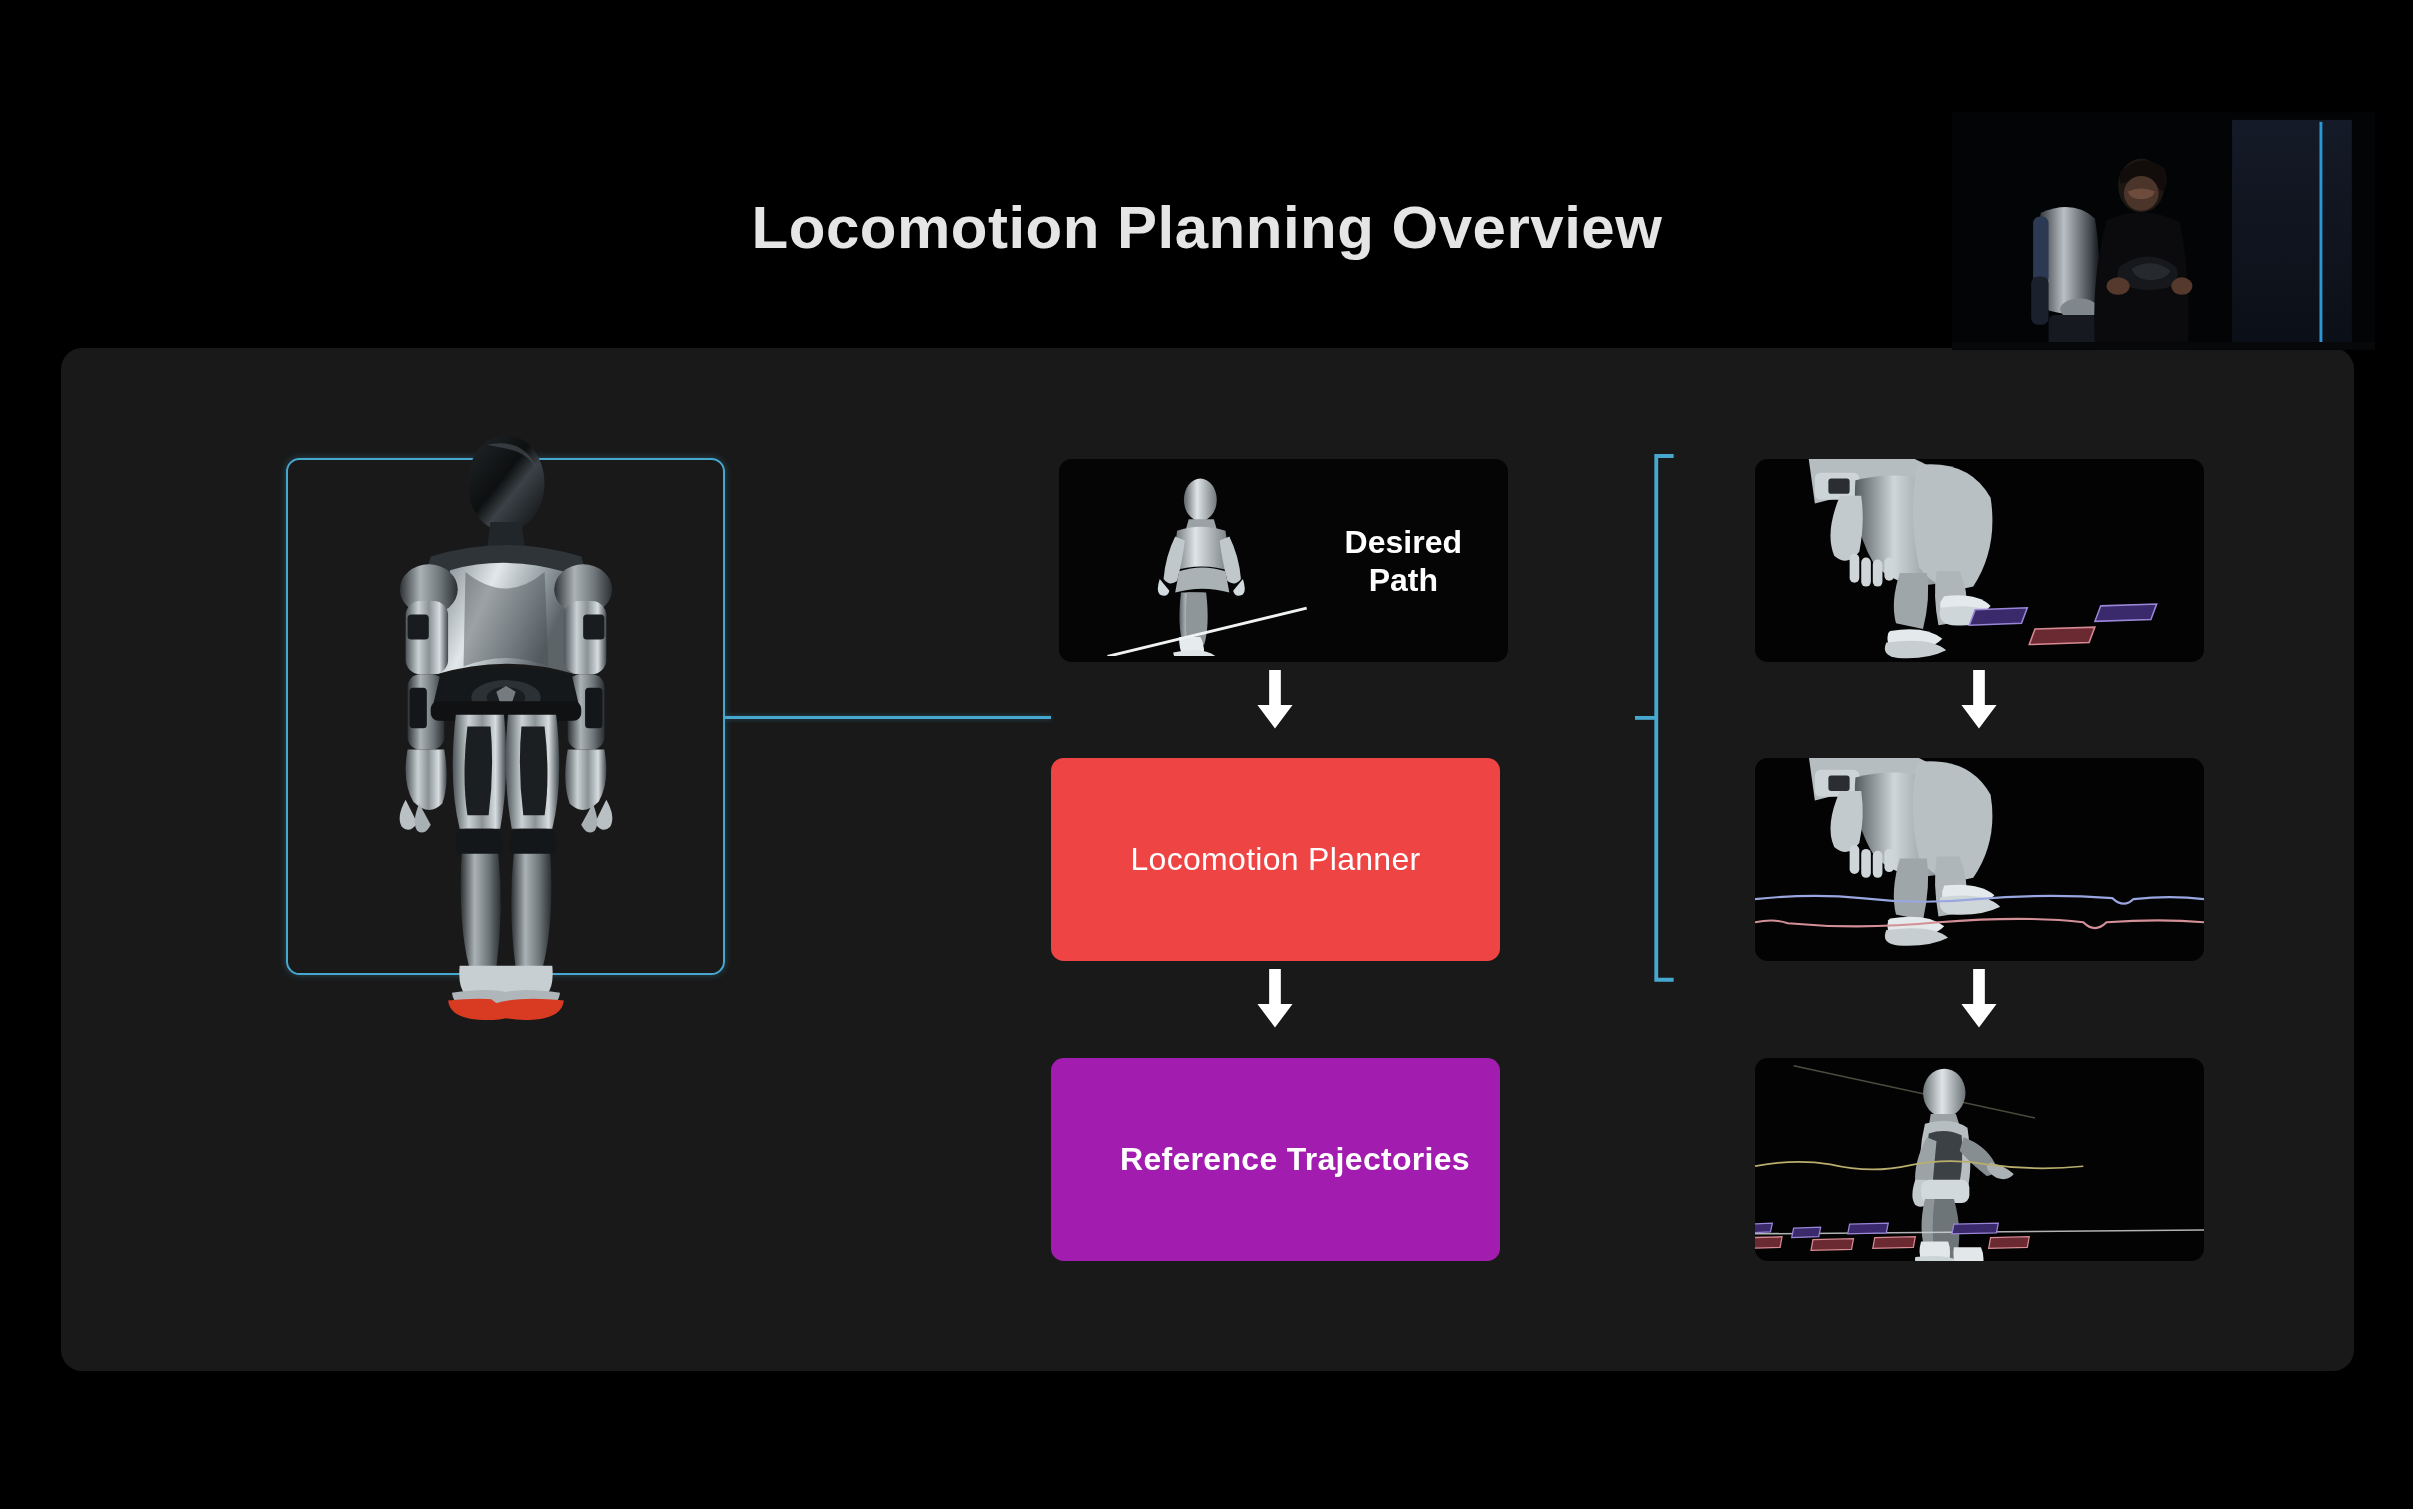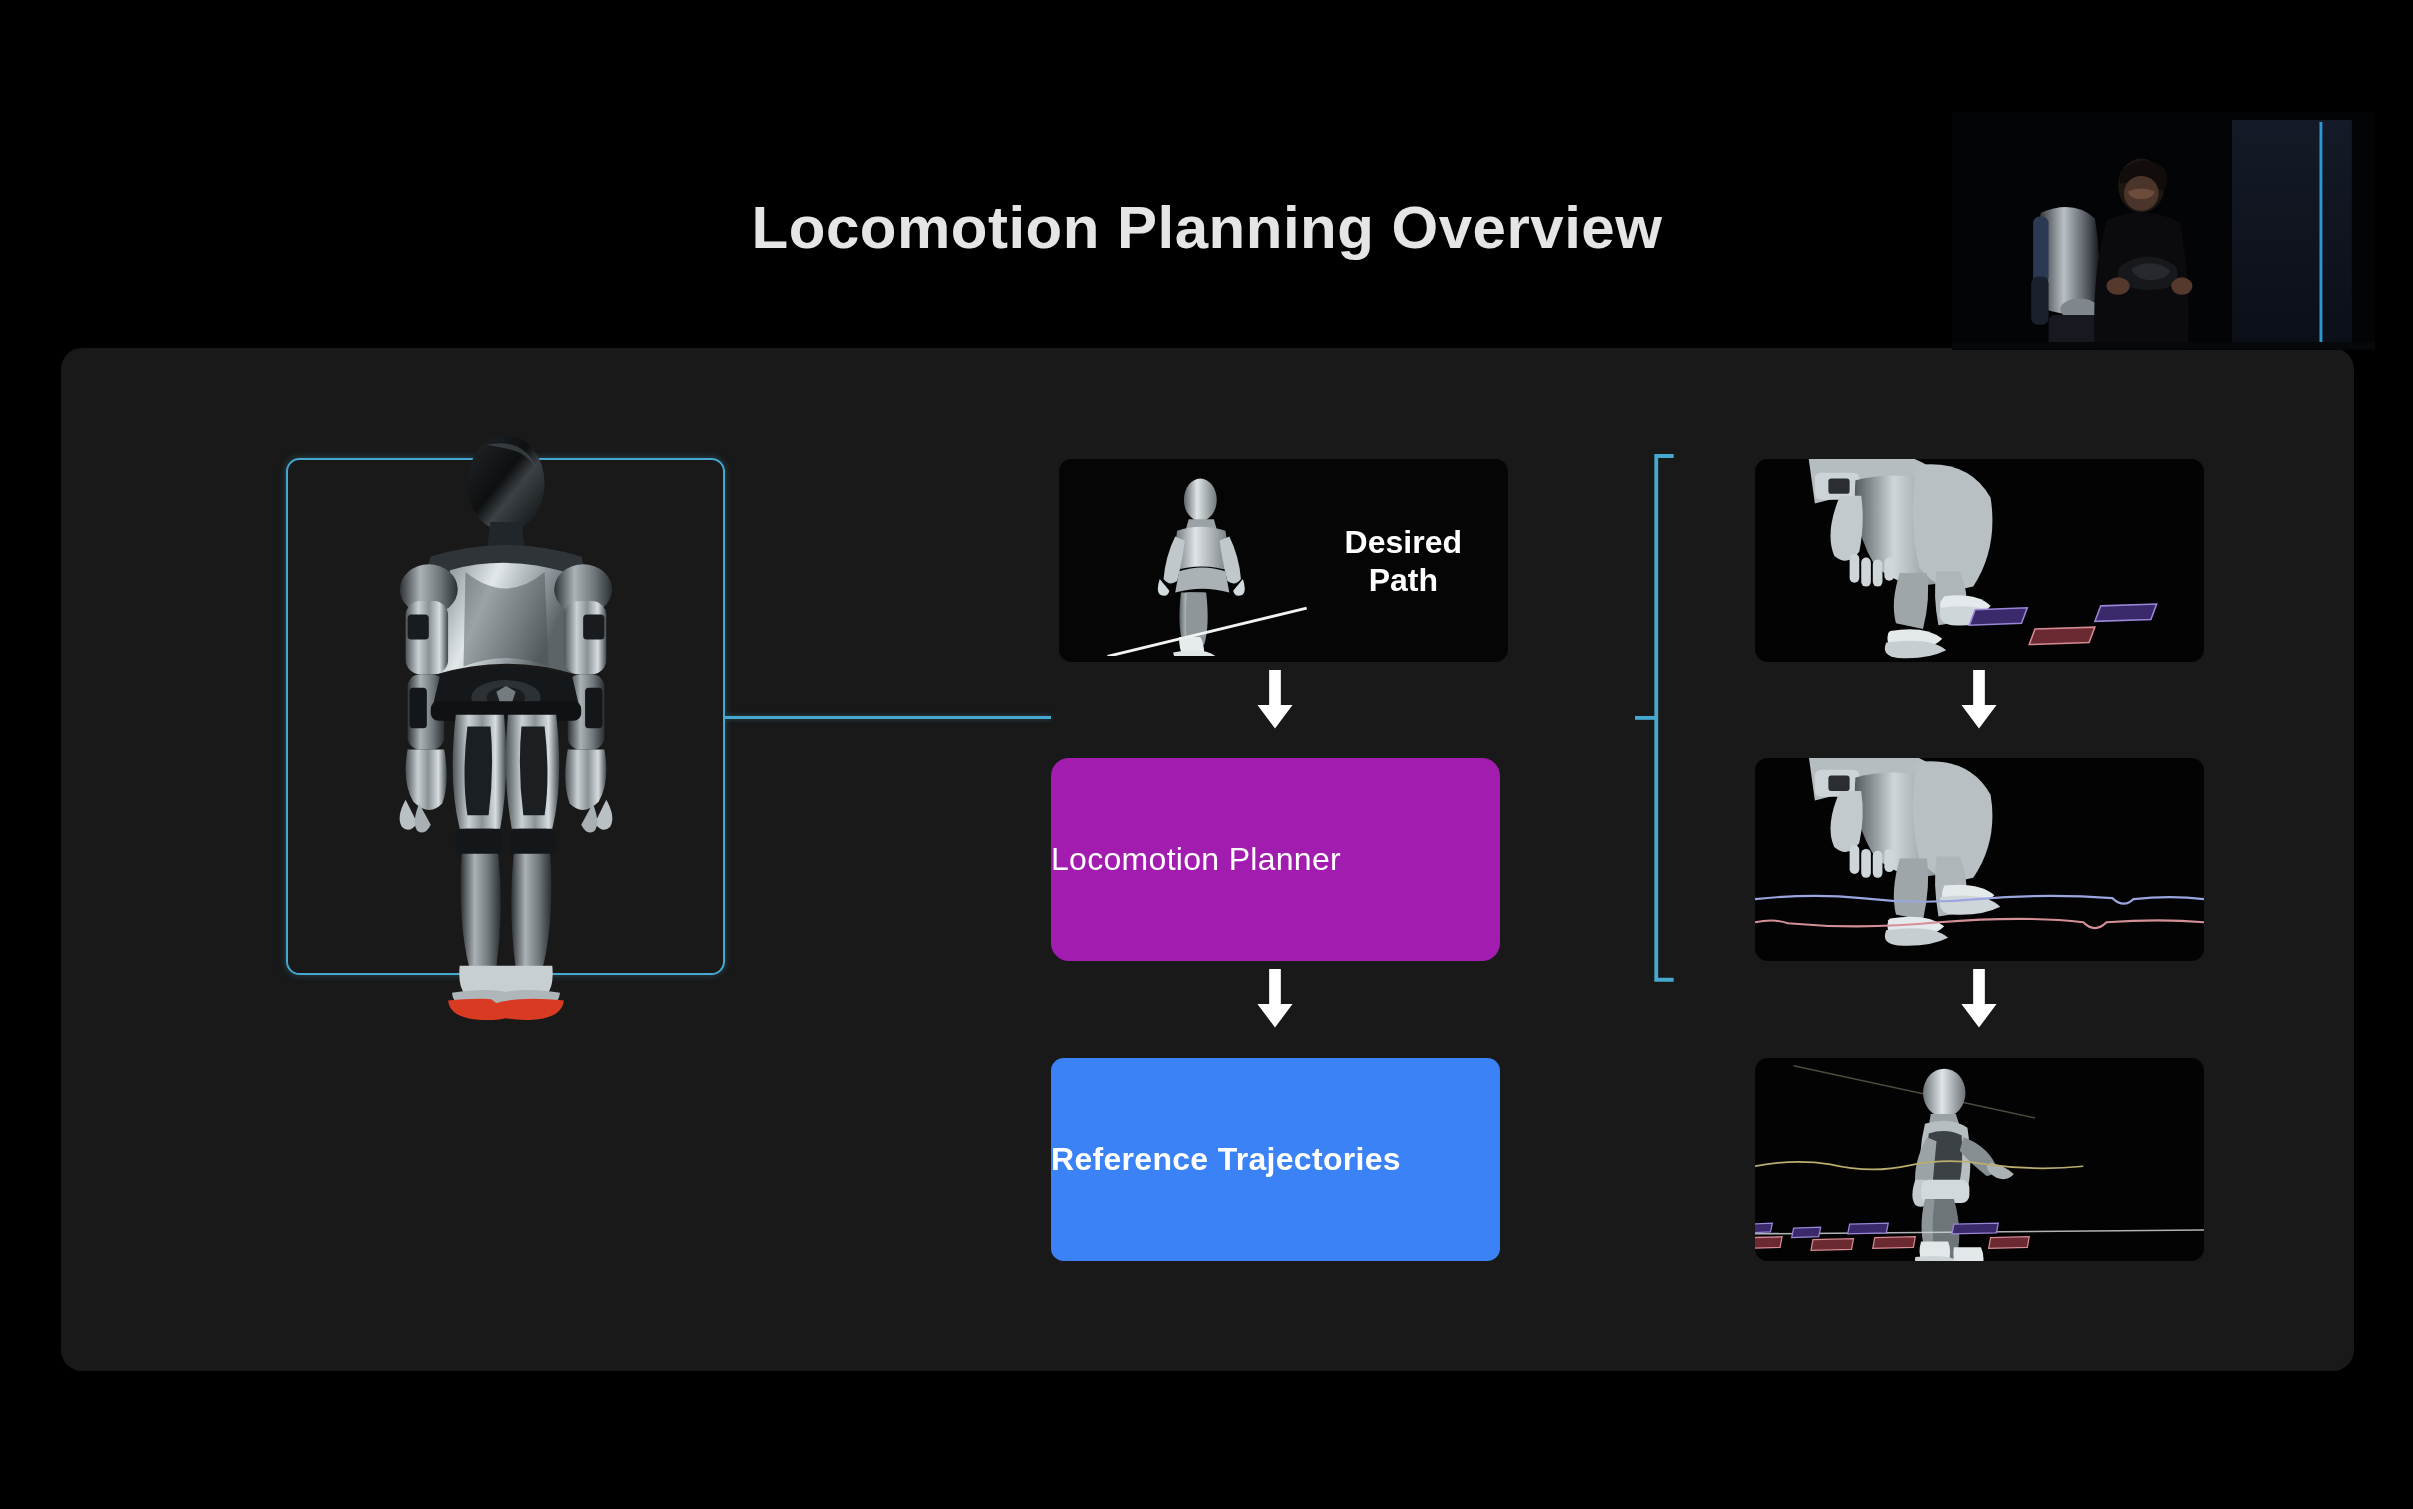--- a/index.html
+++ b/index.html
@@ -59,25 +59,27 @@
   
   .col-center { position:absolute; left:990px; top:0; width:449px; height:1023px; }
 
   .node {
     position:absolute; left:0; width:449px; height:203px;
     border-radius:12.6px;
     display:flex; align-items:center;
   }
   .node-desired { top:111px; background:#050505;margin-left:8px; }
   .node-planner {
-    top:410px; background:#a21caf;
-    border-radius:18px;
+    top:410px; background:#ef4444;
+    justify-content:center;
   }
   .node-ref {
-    top:710px; background:#3b82f6;
+    top:710px; background:#a21caf;
+    justify-content:center;
+    padding-left:39px;
   }
 
   .node-label {
     color:#ffffff; font-size:32px; font-weight:700; letter-spacing:0.3px;
   }
   .planner-label { font-weight:500; font-size:32px; }
   .ref-label { font-weight:700; font-size:32px; }
 
   .desired-thumb {
     position:absolute; left:5.8px; top:5.8px; width:261px; height:191px;

